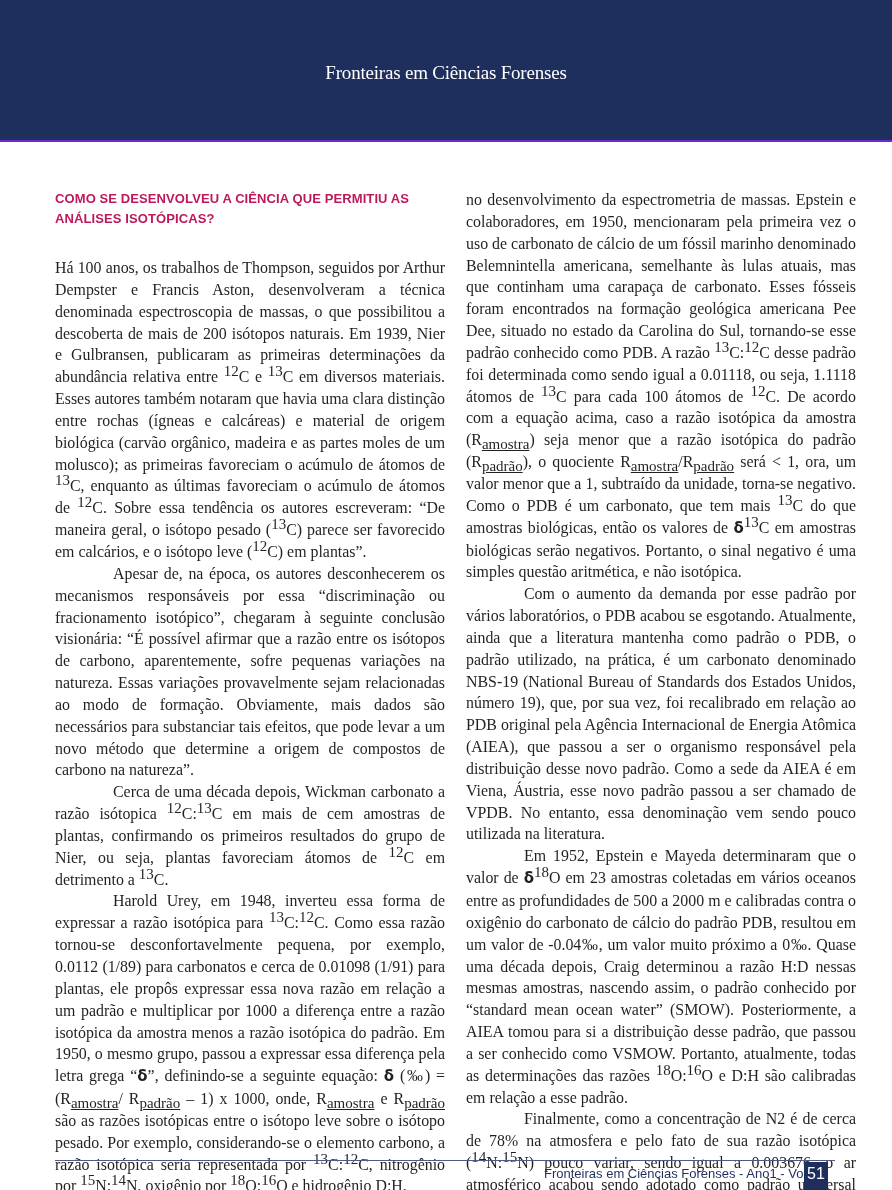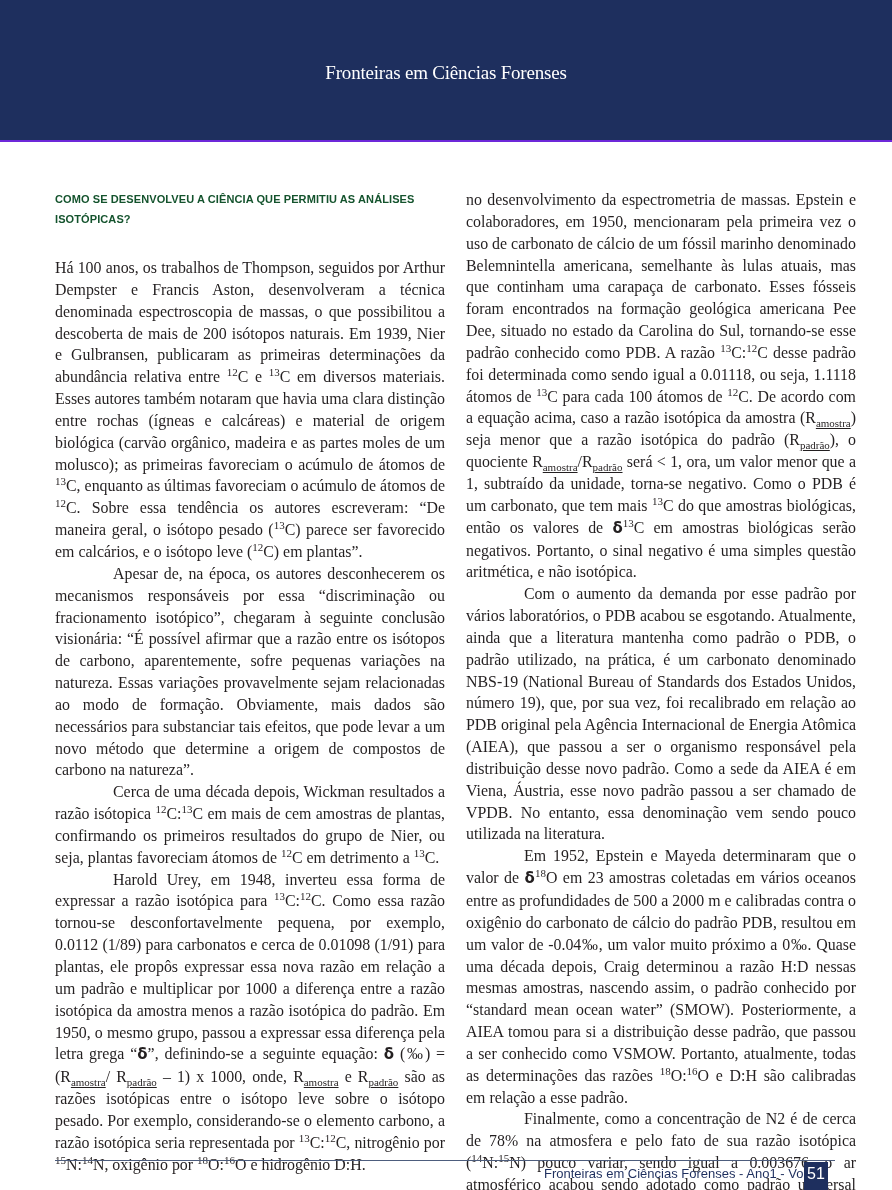--- a/index.html
+++ b/index.html
@@ -21,27 +21,27 @@
   }
   .col {
     position: absolute; top: 189px; width: 390px;
     font-size: 15.9px; line-height: 21.85px;
     text-align: justify; hyphens: none;
   }
   .col.left { left: 55px; }
   .col.right { left: 466px; top: 189px; }
   .section-heading {
     font-family: "Liberation Sans", "DejaVu Sans", sans-serif;
-    font-weight: bold; color: #14532d;
-    font-size: 11px; line-height: 20px;
+    font-weight: bold; color: #be185d;
+    font-size: 13px; line-height: 20px;
     margin: 0 0 28px 0; text-align: left; letter-spacing: 0.1px;
   }
   p { margin: 0; }
   p.indent { text-indent: 58px; }
-  sup, sub { font-size: 11px; line-height: 0; }
+  sup, sub { font-size: 15px; line-height: 0; }
   sup { vertical-align: 6px; }
   sub { vertical-align: -4px; text-decoration: underline; }
   .delta { font-family: "DejaVu Sans", sans-serif; font-weight: bold; font-size: 15px; }
   .footer-rule {
     position: absolute; left: 55px; top: 1160px; width: 780px; height: 0;
     border-top: 1.5px solid #4d5d7d;
   }
   .footer-text {
     position: absolute; right: 64px; top: 1166px;
     font-family: "Liberation Sans", "DejaVu Sans", sans-serif;
@@ -61,21 +61,21 @@
   <div class="banner-title">Fronteiras em Ciências Forenses</div>
 </div>
 
 <div class="col left">
   <h2 class="section-heading">COMO SE DESENVOLVEU A CIÊNCIA QUE PERMITIU AS ANÁLISES ISOTÓPICAS?</h2>
 
   <p><span>Há 100 anos, os trabalhos de Thompson, seguidos por Arthur Dempster e Francis Aston, desenvolveram a técnica denominada espectroscopia de massas, o que possibilitou a descoberta de mais de 200 isótopos naturais. Em 1939, Nier e Gulbransen, publicaram as primeiras determinações da abundância relativa entre </span><sup>12</sup><span>C e </span><sup>13</sup><span>C em diversos materiais. Esses autores também notaram que havia uma clara distinção entre rochas (ígneas e calcáreas) e material de origem biológica (carvão orgânico, madeira e as partes moles de um molusco); as primeiras favoreciam o acúmulo de átomos de </span><sup>13</sup><span>C, enquanto as últimas favoreciam o acúmulo de átomos de </span><sup>12</sup><span>C. Sobre essa tendência os autores escreveram: “De maneira geral, o isótopo pesado (</span><sup>13</sup><span>C) parece ser favorecido em calcários, e o isótopo leve (</span><sup>12</sup><span>C) em plantas”.</span></p>
 
   <p class="indent">Apesar de, na época, os autores desconhecerem os mecanismos responsáveis por essa “discriminação ou fracionamento isotópico”, chegaram à seguinte conclusão visionária: “É possível afirmar que a razão entre os isótopos de carbono, aparentemente, sofre pequenas variações na natureza. Essas variações provavelmente sejam relacionadas ao modo de formação. Obviamente, mais dados são necessários para substanciar tais efeitos, que pode levar a um novo método que determine a origem de compostos de carbono na natureza”.</p>
 
-  <p class="indent"><span>Cerca de uma década depois, Wickman resultados a razão isótopica </span><sup>12</sup><span>C:</span><sup>13</sup><span>C em mais de cem amostras de plantas, confirmando os primeiros resultados do grupo de Nier, ou seja, plantas favoreciam átomos de </span><sup>12</sup><span>C em detrimento a </span><sup>13</sup><span>C.</span></p>
+  <p class="indent"><span>Cerca de uma década depois, Wickman carbonato a razão isótopica </span><sup>12</sup><span>C:</span><sup>13</sup><span>C em mais de cem amostras de plantas, confirmando os primeiros resultados do grupo de Nier, ou seja, plantas favoreciam átomos de </span><sup>12</sup><span>C em detrimento a </span><sup>13</sup><span>C.</span></p>
 
   <p class="indent"><span>Harold Urey, em 1948, inverteu essa forma de expressar a razão isotópica para </span><sup>13</sup><span>C:</span><sup>12</sup><span>C. Como essa razão tornou-se desconfortavelmente pequena, por exemplo, 0.0112 (1/89) para carbonatos e cerca de 0.01098 (1/91) para plantas, ele propôs expressar essa nova razão em relação a um padrão e multiplicar por 1000 a diferença entre a razão isotópica da amostra menos a razão isotópica do padrão. Em 1950, o mesmo grupo, passou a expressar essa diferença pela letra grega “</span><span class="delta">δ</span><span>”, definindo-se a seguinte equação: </span><span class="delta">δ</span><span> (‰) = (R</span><sub>amostra</sub><span>/ R</span><sub>padrão</sub><span> – 1) x 1000, onde, R</span><sub>amostra</sub><span> e R</span><sub>padrão</sub><span> são as razões isotópicas entre o isótopo leve sobre o isótopo pesado. Por exemplo, considerando-se o elemento carbono, a razão isotópica seria representada por </span><sup>13</sup><span>C:</span><sup>12</sup><span>C, nitrogênio por </span><sup>15</sup><span>N:</span><sup>14</sup><span>N, oxigênio por </span><sup>18</sup><span>O:</span><sup>16</sup><span>O e hidrogênio D:H.</span></p>
 
 </div>
 
 <div class="col right">
   <p><span>no desenvolvimento da espectrometria de massas. Epstein e colaboradores, em 1950, mencionaram pela primeira vez o uso de carbonato de cálcio de um fóssil marinho denominado Belemnintella americana, semelhante às lulas atuais, mas que continham uma carapaça de carbonato. Esses fósseis foram encontrados na formação geológica americana Pee Dee, situado no estado da Carolina do Sul, tornando-se esse padrão conhecido como PDB. A razão </span><sup>13</sup><span>C:</span><sup>12</sup><span>C desse padrão foi determinada como sendo igual a 0.01118, ou seja, 1.1118 átomos de </span><sup>13</sup><span>C para cada 100 átomos de </span><sup>12</sup><span>C. De acordo com a equação acima, caso a razão isotópica da amostra (R</span><sub>amostra</sub><span>) seja menor que a razão isotópica do padrão (R</span><sub>padrão</sub><span>), o quociente R</span><sub>amostra</sub><span>/R</span><sub>padrão</sub><span> será &lt; 1, ora, um valor menor que a 1, subtraído da unidade, torna-se negativo. Como o PDB é um carbonato, que tem mais </span><sup>13</sup><span>C do que amostras biológicas, então os valores de </span><span class="delta">δ</span><sup>13</sup><span>C em amostras biológicas serão negativos. Portanto, o sinal negativo é uma simples questão aritmética, e não isotópica.</span></p>
 
   <p class="indent">Com o aumento da demanda por esse padrão por vários laboratórios, o PDB acabou se esgotando. Atualmente, ainda que a literatura mantenha como padrão o PDB, o padrão utilizado, na prática, é um carbonato denominado NBS-19 (National Bureau of Standards dos Estados Unidos, número 19), que, por sua vez, foi recalibrado em relação ao PDB original pela Agência Internacional de Energia Atômica (AIEA), que passou a ser o organismo responsável pela distribuição desse novo padrão. Como a sede da AIEA é em Viena, Áustria, esse novo padrão passou a ser chamado de VPDB. No entanto, essa denominação vem sendo pouco utilizada na literatura.</p>
 

